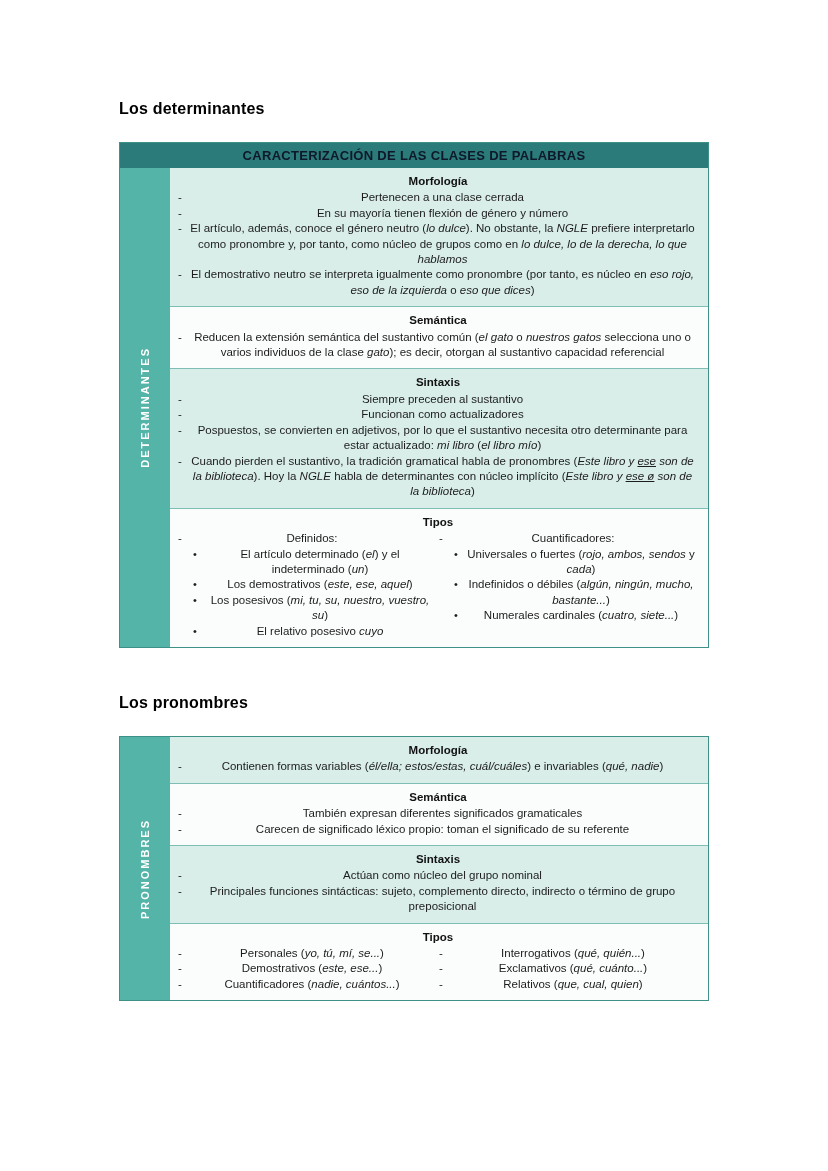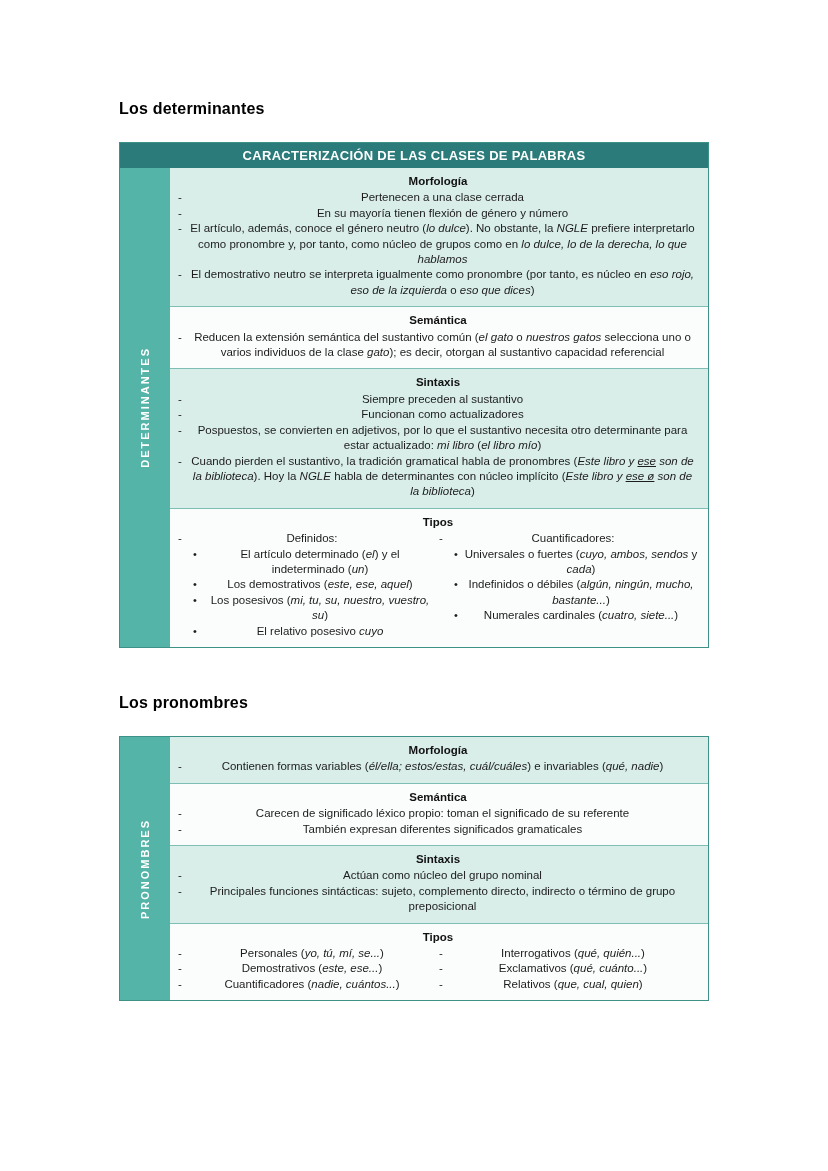--- a/index.html
+++ b/index.html
@@ -20,21 +20,21 @@
   .page{ width:828px; height:1137px; padding:100px 0 0 119px; overflow:hidden; }
   .doc-heading{
     font-size:16px; font-weight:bold; color:#000;
     margin:0 0 24px 0; letter-spacing:.2px;
   }
   .doc-heading.second{ margin-top:46px; }
   .gram-table{
     width:590px; border:1px solid var(--border); background:#fff;
   }
   .table-header{
-    background:var(--header-bg); color:#ffffff; text-align:center;
+    background:var(--header-bg); color:#0f172a; text-align:center;
     font-weight:bold; font-size:13px; padding:5px 4px; letter-spacing:.3px;
   }
   .table-body{ display:flex; align-items:stretch; }
   .side-band{
     width:50px; background:var(--band-bg); flex:0 0 50px;
     display:flex; align-items:center; justify-content:center;
   }
   .vtext{
     writing-mode:vertical-rl; transform:rotate(180deg);
     color:#fff; font-weight:bold; font-size:11px; letter-spacing:2px; white-space:nowrap;
@@ -117,21 +117,21 @@
               <ul class="dot-list">
                 <li>El artículo determinado (<i>el</i>) y el indeterminado (<i>un</i>)</li>
                 <li>Los demostrativos (<i>este, ese, aquel</i>)</li>
                 <li>Los posesivos (<i>mi, tu, su, nuestro, vuestro, su</i>)</li>
                 <li>El relativo posesivo <i>cuyo</i></li>
               </ul>
             </div>
             <div class="col">
               <div class="dash-item">Cuantificadores:</div>
               <ul class="dot-list">
-                <li>Universales o fuertes (<i>cuyo, ambos, sendos</i> y <i>cada</i>)</li>
+                <li>Universales o fuertes (<i>rojo, ambos, sendos</i> y <i>cada</i>)</li>
                 <li>Indefinidos o débiles (<i>algún, ningún, mucho, bastante...</i>)</li>
                 <li>Numerales cardinales (<i>cuatro, siete...</i>)</li>
               </ul>
             </div>
           </div>
         </section>
 
       </div>
     </div>
   </div>
@@ -148,22 +148,22 @@
         <section class="sec tint">
           <h3 class="sec-title">Morfología</h3>
           <ul class="dash-list">
             <li>Contienen formas variables (<i>él/ella; estos/estas, cuál/cuáles</i>) e invariables (<i>qué, nadie</i>)</li>
           </ul>
         </section>
 
         <section class="sec light">
           <h3 class="sec-title">Semántica</h3>
           <ul class="dash-list">
+            <li>También expresan diferentes significados gramaticales</li>
             <li>Carecen de significado léxico propio: toman el significado de su referente</li>
-            <li>También expresan diferentes significados gramaticales</li>
           </ul>
         </section>
 
         <section class="sec tint">
           <h3 class="sec-title">Sintaxis</h3>
           <ul class="dash-list">
             <li>Actúan como núcleo del grupo nominal</li>
             <li>Principales funciones sintácticas: sujeto, complemento directo, indirecto o término de grupo preposicional</li>
           </ul>
         </section>

